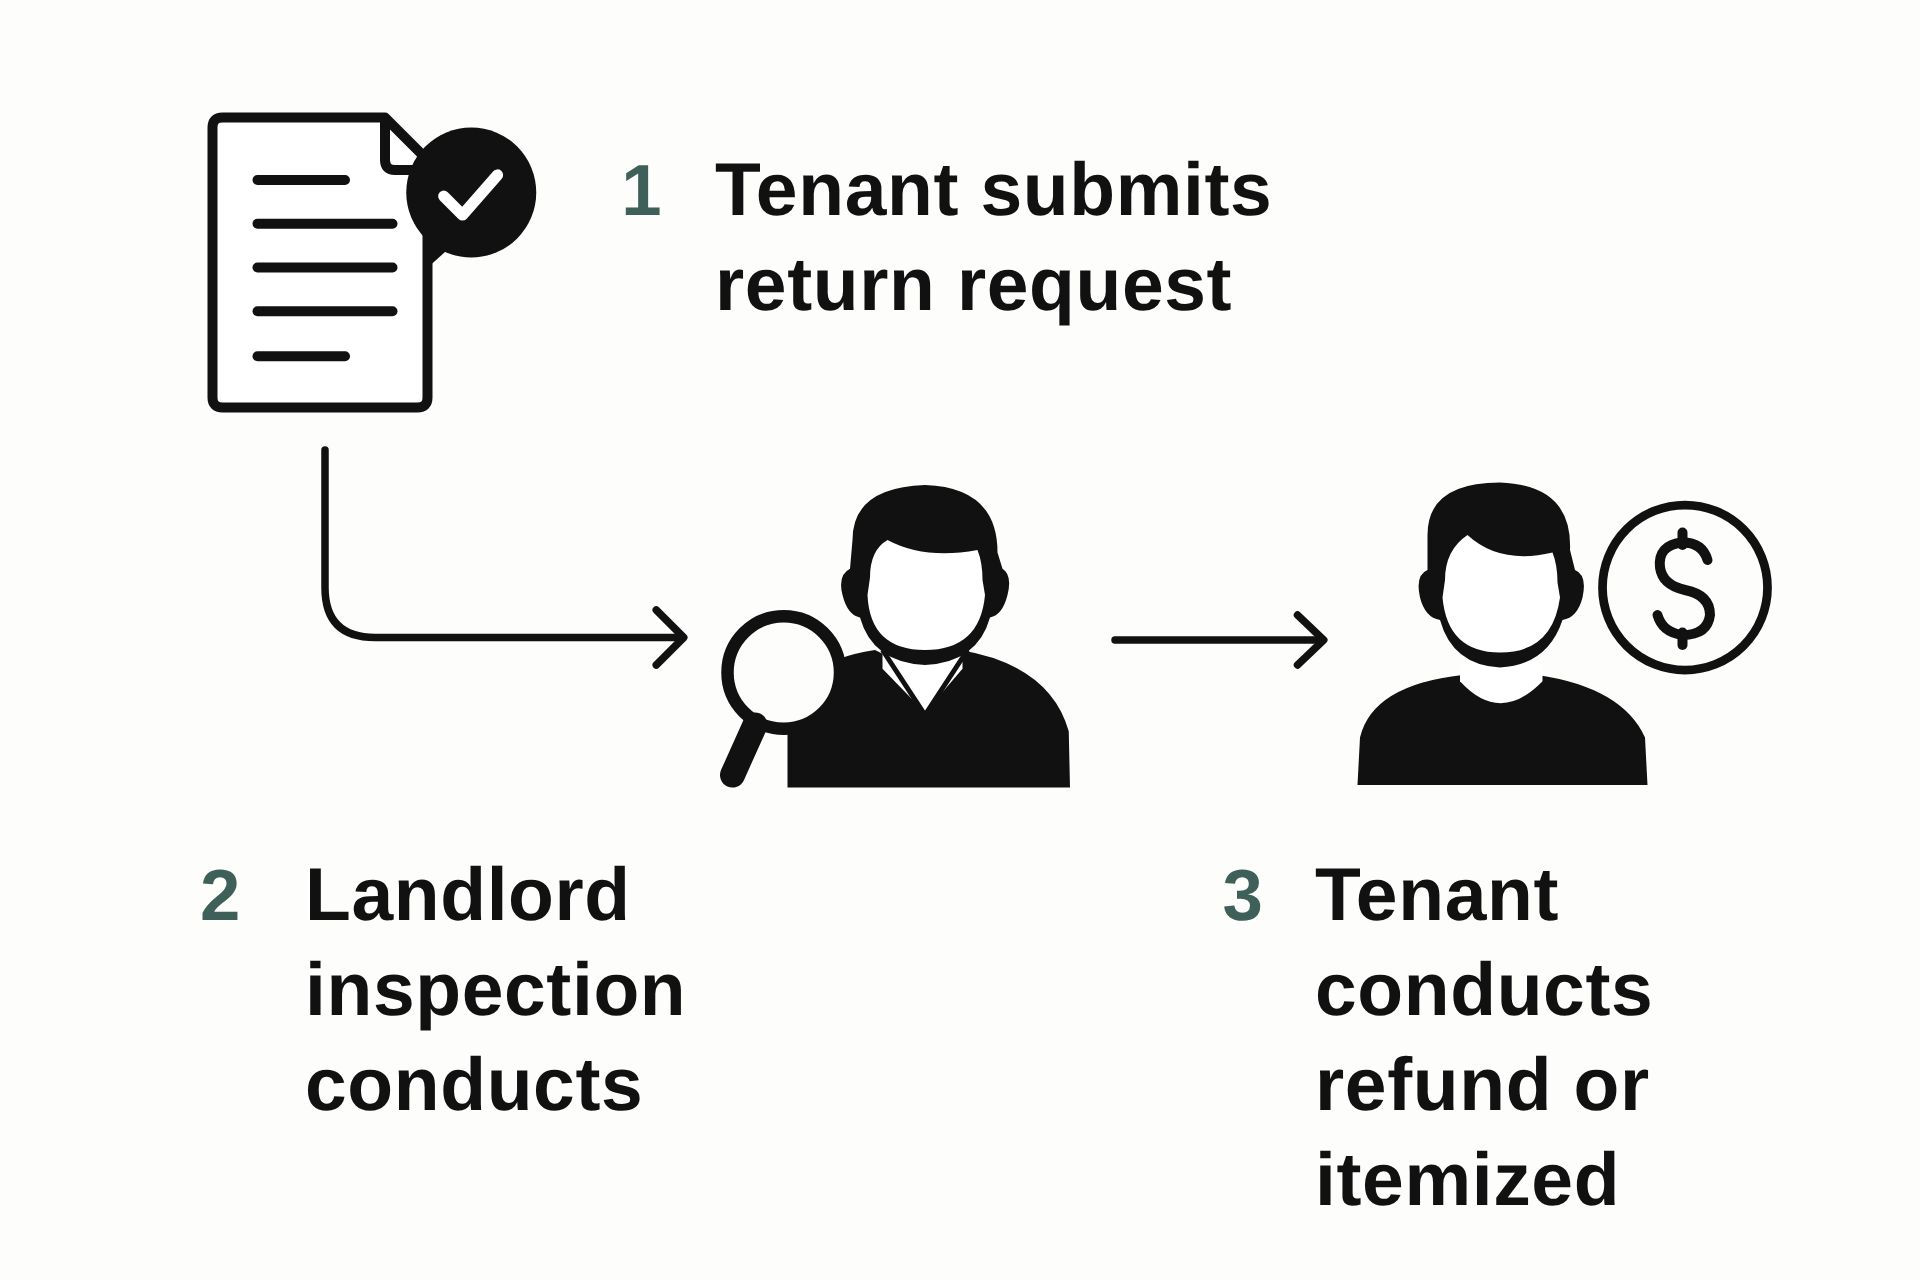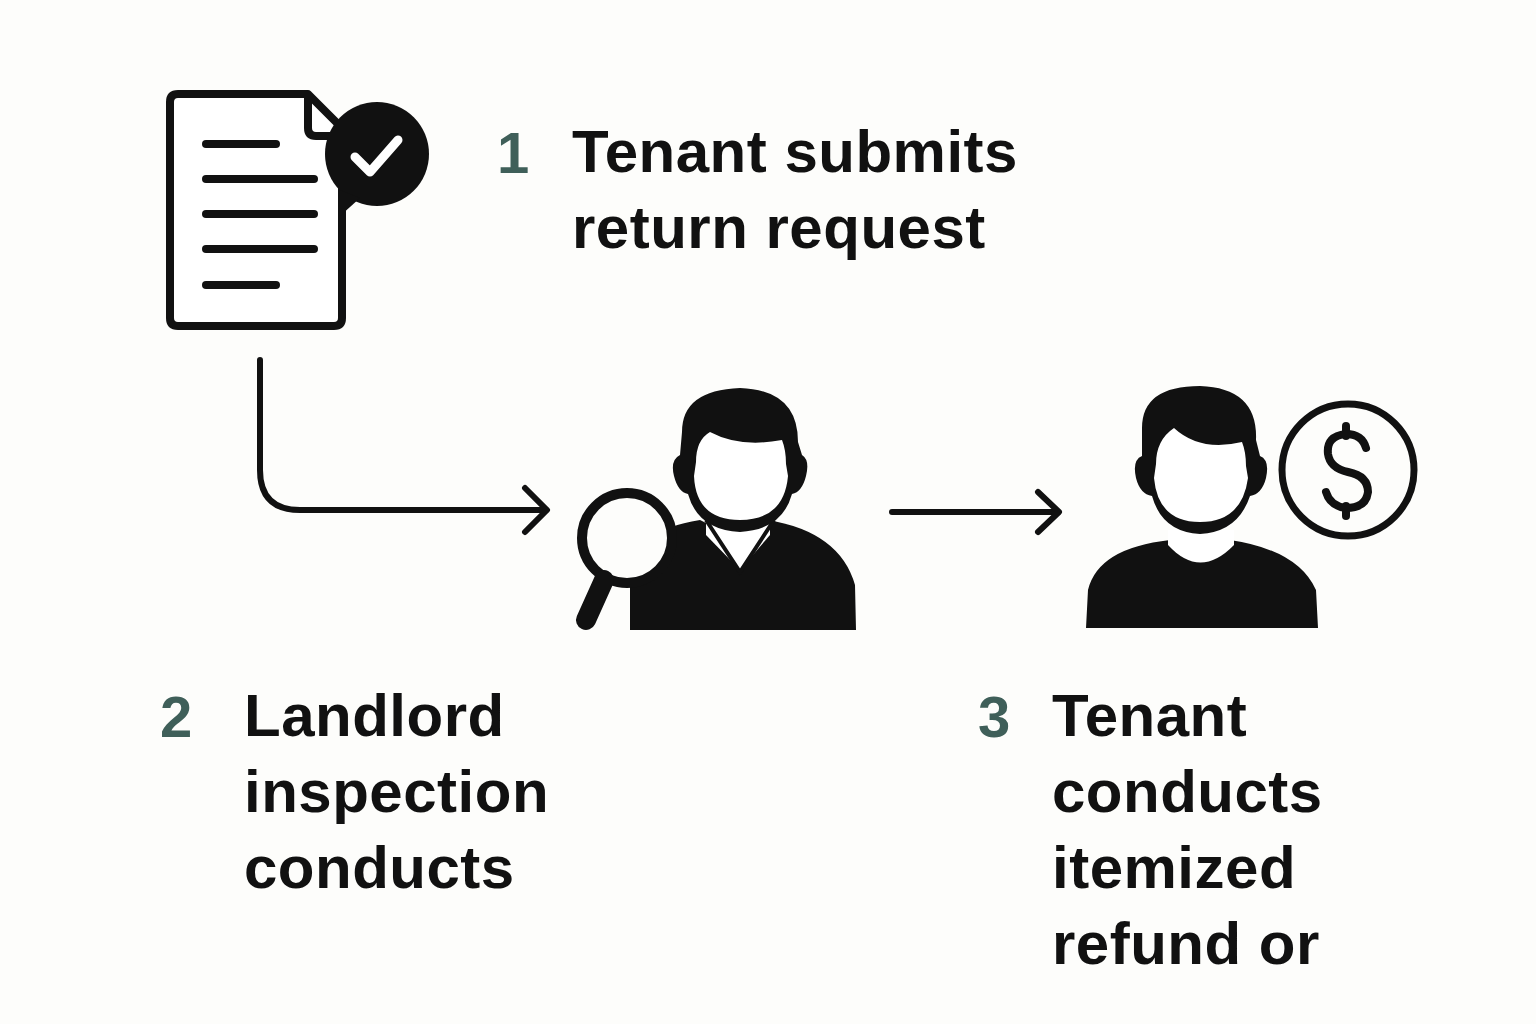--- a/index.html
+++ b/index.html
@@ -84,15 +84,15 @@
 <div class="step-text" style="left:244px;top:678px;">
   <span>Landlord</span>
   <span>inspection</span>
   <span>conducts</span>
 </div>
 
 <div class="step-num" style="left:978px;top:688px;">3</div>
 <div class="step-text" style="left:1052px;top:678px;">
   <span>Tenant</span>
   <span>conducts</span>
+  <span>refund or</span>
   <span>itemized</span>
-  <span>refund or</span>
 </div>
 
 </body></html>

